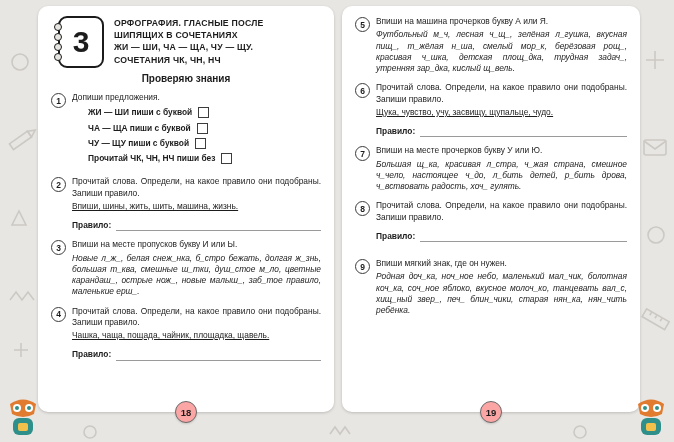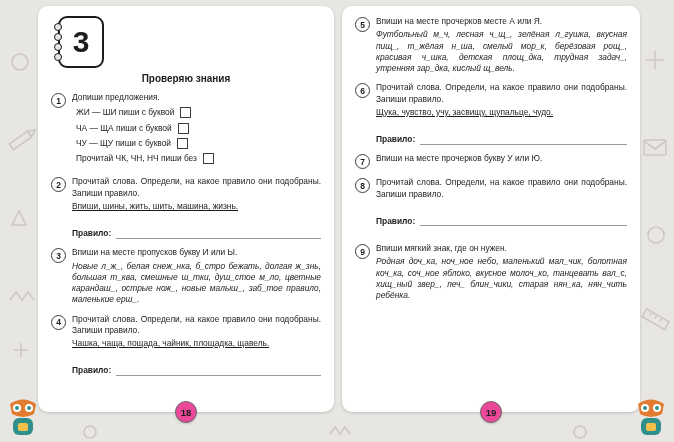--- a/index.html
+++ b/index.html
@@ -39,32 +39,32 @@
   .task-num {
     width:15px; height:15px; border:1.4px solid #3c3c3c; border-radius:50%;
     font-size:8.5px; font-weight:700; display:flex; align-items:center; justify-content:center;
     flex:0 0 15px; margin-top:1px; background:#fff;
   }
   .task-body { flex:1; font-size:8.4px; line-height:1.34; text-align:justify; }
   .prompt { margin-bottom:2px; }
   .fill-text { margin-top:1px;font-style:italic; }
   .words { margin-top:2px;text-decoration:underline; }
 
-  .rule-line { display:flex; align-items:center; gap:6px; margin:4px 4px; text-align:center; }
+  .rule-line { display:flex; align-items:center; gap:6px; margin:4px 16px; text-align:center;font-weight:bold; }
   .answer-box { width:11px; height:11px; border:1.1px solid #3c3c3c; display:inline-block; flex:0 0 11px; }
 
-  .rule-answer { display:flex; align-items:center; margin-top:16px; }
+  .rule-answer { display:flex; align-items:flex-end; margin-top:8px; }
   .rule-label { font-weight:700; margin-right:5px; white-space:nowrap; }
   .write-line { flex:1; border-bottom:1px solid #9a9a9a; height:10px; }
 
   #task-9 { margin-top:16px; }
 
   .page-num {
     position:absolute; bottom:-11px; left:50%; transform:translateX(-50%);
-    width:22px; height:22px; border-radius:50%; background:#ec4899;
+    width:22px; height:22px; border-radius:50%; background:#fca5a5;
     border:1.4px solid #6b6b6b; display:flex; align-items:center; justify-content:center;
     font-size:9.5px; font-weight:700; box-shadow:0 1px 2px rgba(0,0,0,.15);
   }
 
   .mascot { position:absolute; bottom:3px; z-index:2; }
   #mascot-left  { left:5px; }
   #mascot-right { right:5px; }
 </style>
 </head>
 <body>
@@ -98,20 +98,26 @@
   <div class="chapter-header">
     <div class="chapter-badge">
       <span class="rings">
           <i></i>
           <i></i>
           <i></i>
           <i></i>
         </span>
       <span class="chapter-num">3</span>
     </div>
+    <div class="chapter-title">
+      <div>ОРФОГРАФИЯ. ГЛАСНЫЕ ПОСЛЕ</div>
+      <div>ШИПЯЩИХ В СОЧЕТАНИЯХ</div>
+      <div>ЖИ — ШИ, ЧА — ЩА, ЧУ — ЩУ.</div>
+      <div>СОЧЕТАНИЯ ЧК, ЧН, НЧ</div>
+    </div>
   </div>
 
   <div class="section-title">Проверяю знания</div>
 
   <div class="task" id="task-1">
     <span class="task-num">1</span>
     <div class="task-body">
       <div class="prompt">Допиши предложения.</div>
       <div class="rule-line">
         <span>ЖИ — ШИ пиши с буквой</span>
@@ -165,41 +171,42 @@
   </div>
 
   <div class="page-num">18</div>
 </div>
 
 <div class="page-card" id="right-page">
 
   <div class="task" id="task-5">
     <span class="task-num">5</span>
     <div class="task-body">
-      <div class="prompt">Впиши на месте прочерков месте А или Я.</div>
+      <div class="prompt">Впиши на машина прочерков букву А или Я.</div>
       <div class="fill-text">Футбольный м_ч, лесная ч_щ_, зелёная л_гушка, вкусная пищ_, т_жёлая н_ша, смелый мор_к, берёзовая рощ_, красивая ч_шка, детская площ_дка, трудная задач_, утренняя зар_дка, кислый щ_вель.</div>
     </div>
   </div>
 
   <div class="task" id="task-6">
     <span class="task-num">6</span>
     <div class="task-body">
       <div class="prompt">Прочитай слова. Определи, на какое правило они подобраны. Запиши правило.</div>
       <div class="words">Щука, чувство, учу, засвищу, щупальце, чудо.</div>
       <div class="rule-answer">
         <span class="rule-label">Правило:</span>
         <span class="write-line"></span>
       </div>
     </div>
   </div>
 
   <div class="task" id="task-7">
     <span class="task-num">7</span>
     <div class="task-body">
       <div class="prompt">Впиши на месте прочерков букву У или Ю.</div>
+      <div class="fill-text">Большая щ_ка, красивая л_стра, ч_жая страна, смешное ч_чело, настоящее ч_до, л_бить детей, р_бить дрова, ч_вствовать радость, хоч_ гулять.</div>
     </div>
   </div>
 
   <div class="task" id="task-8">
     <span class="task-num">8</span>
     <div class="task-body">
       <div class="prompt">Прочитай слова. Определи, на какое правило они подобраны. Запиши правило.</div>
       <div class="rule-answer">
         <span class="rule-label">Правило:</span>
         <span class="write-line"></span>

